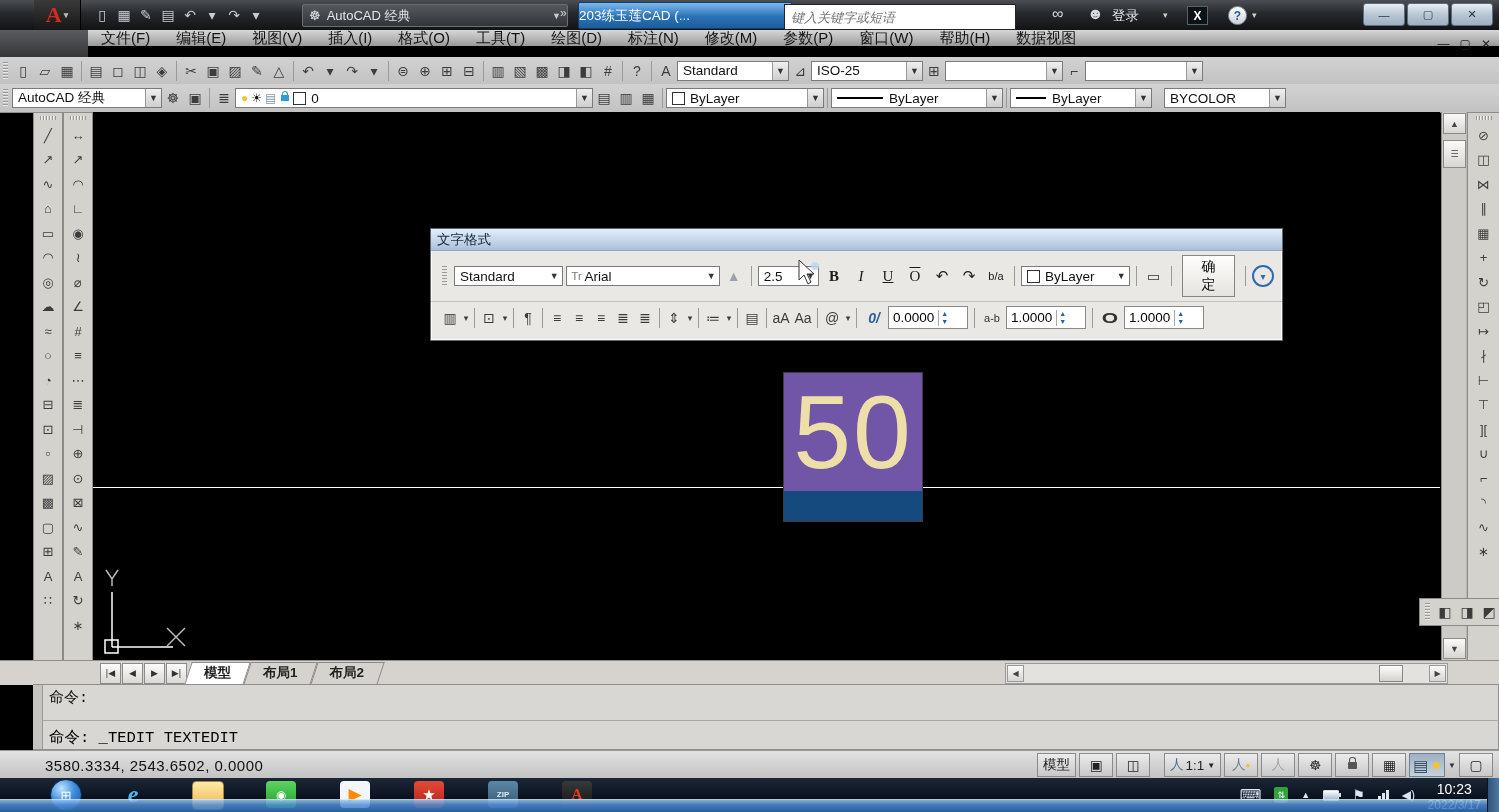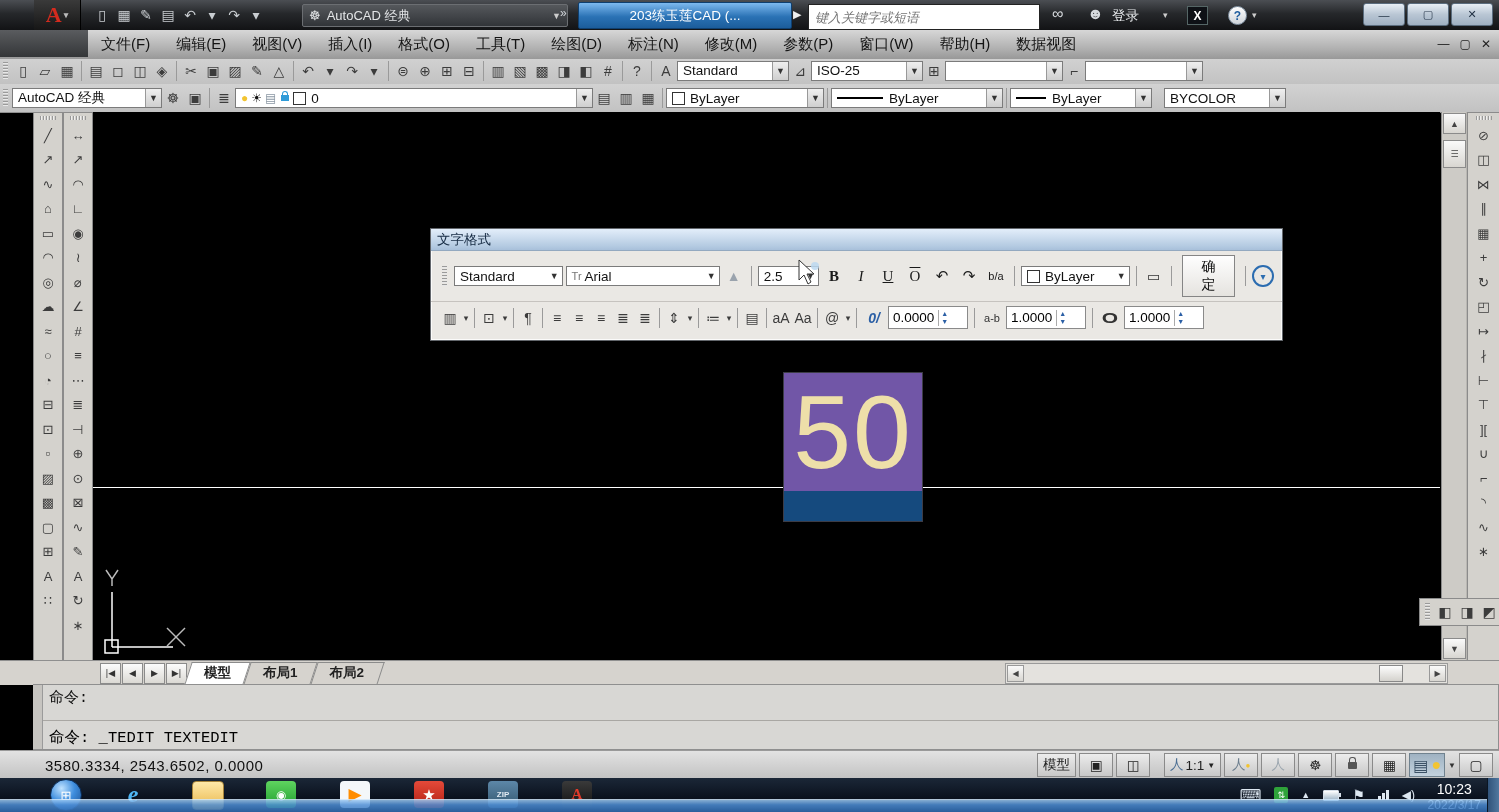--- a/index.html
+++ b/index.html
@@ -12,35 +12,35 @@
   #app-logo{left:34px;top:0;width:46px;height:30px;background:linear-gradient(#3a3a3a,#161616);border-right:1px solid #000;
             display:flex;align-items:center;justify-content:center;color:#d42b1e;font-weight:bold;font-size:22px;font-family:"Liberation Serif",serif}
   #app-logo .caret{color:#bbb;font-size:9px;margin-left:2px}
   #qat{left:92px;top:0;height:30px;display:flex;align-items:center;gap:2px}
   #qat .tb-icon{color:#c9cdd1;font-size:14px;width:20px}
   #workspace-switch{left:302px;top:4px;width:252px;height:21px;background:linear-gradient(#55585c,#313438);border:1px solid #6b6e72;
             border-radius:2px;display:flex;align-items:center;color:#e3e5e7;font-size:13px;padding:0 6px;gap:6px}
   #workspace-switch .caret{margin-left:auto;font-size:9px;color:#ccc}
   #tb-chevron{left:560px;top:6px;color:#cfd3d8;font-size:12px}
   #doc-tab{left:578px;top:2px;width:212px;height:25px;background:linear-gradient(#7db9ef,#2a72b5 55%,#1c5d9b);border:1px solid #0e3f70;
-           border-radius:2px;color:#fff;font-size:13.5px;display:flex;align-items:center;justify-content:center}
+           border-radius:2px;color:#fff;font-size:13.5px;display:flex;align-items:center;}
   #doc-tab-next{left:793px;top:8px;color:#eee;font-size:11px}
-  #tb-search{left:808px;top:4px;width:232px;height:21px;border:1px solid #222;background:#fff;font-size:13px;font-style:italic;color:#555;padding:12px 6px;box-sizing:border-box;font-family:inherit}
+  #tb-search{left:784px;top:4px;width:232px;height:21px;border:1px solid #222;background:#fff;font-size:13px;font-style:italic;color:#555;padding:12px 6px;box-sizing:border-box;font-family:inherit}
   .tb-glyph{color:#d7dade;font-size:16px}
   #signin-label{color:#e7e9ec;font-size:13.5px}
   #help-circle{width:17px;height:17px;border-radius:50%;background:linear-gradient(#fdfdfd,#cfd4da);color:#1f5d9e;font-weight:bold;
                font-size:12px;display:flex;align-items:center;justify-content:center;border:1px solid #8899aa}
   #exchange-x{width:19px;height:17px;background:#0e1116;border:1px solid #566;color:#fff;font-weight:bold;font-size:12px;
               display:flex;align-items:center;justify-content:center}
   .win-btns{right:6px;top:3px;display:flex;gap:2px}
   .win-btn{width:40px;height:21px;background:linear-gradient(#e8eef5,#b9c6d4 50%,#9fb0c2);border:1px solid #5a6c7e;border-radius:3px;
            display:flex;align-items:center;justify-content:center;font-size:11px;color:#243447}
 
   
-  #menubar{left:0;top:30px;width:1499px;height:29px;background:linear-gradient(#d7d7d7,#adadad 70%,#989898);display:flex;align-items:center;z-index:19}
+  #menubar{left:0;top:30px;width:1499px;height:16px;background:linear-gradient(#d7d7d7,#adadad 70%,#989898);display:flex;align-items:center;z-index:19}
   #menubar .lead{position:absolute;left:0;top:0;width:88px;height:27px;background:linear-gradient(#5a5c5f,#343638)}
   .menu-item{padding:0 13px;font-size:15px;color:#141414;height:27px;display:flex;align-items:center}
   #doc-win-btns{position:absolute;right:8px;top:0;height:27px;display:flex;align-items:center;gap:10px;color:#222;font-size:12px}
 
   
   .hrow{left:0;width:1499px;background:linear-gradient(#d2d2d2,#c2c2c2);border-bottom:1px solid #8f8f8f;display:flex;align-items:center}
   #tbrow1{top:57px;height:27px}
   #tbrow2{top:84px;height:28px}
   .grip{width:5px;height:18px;margin:0 4px 0 3px;background:repeating-linear-gradient(#9a9a9a 0 1px,#e8e8e8 1px 2px,transparent 2px 3px)}
   .tb-icon{display:inline-flex;align-items:center;justify-content:center;width:22px;height:22px;font-size:14px;color:#3c3c3c}

